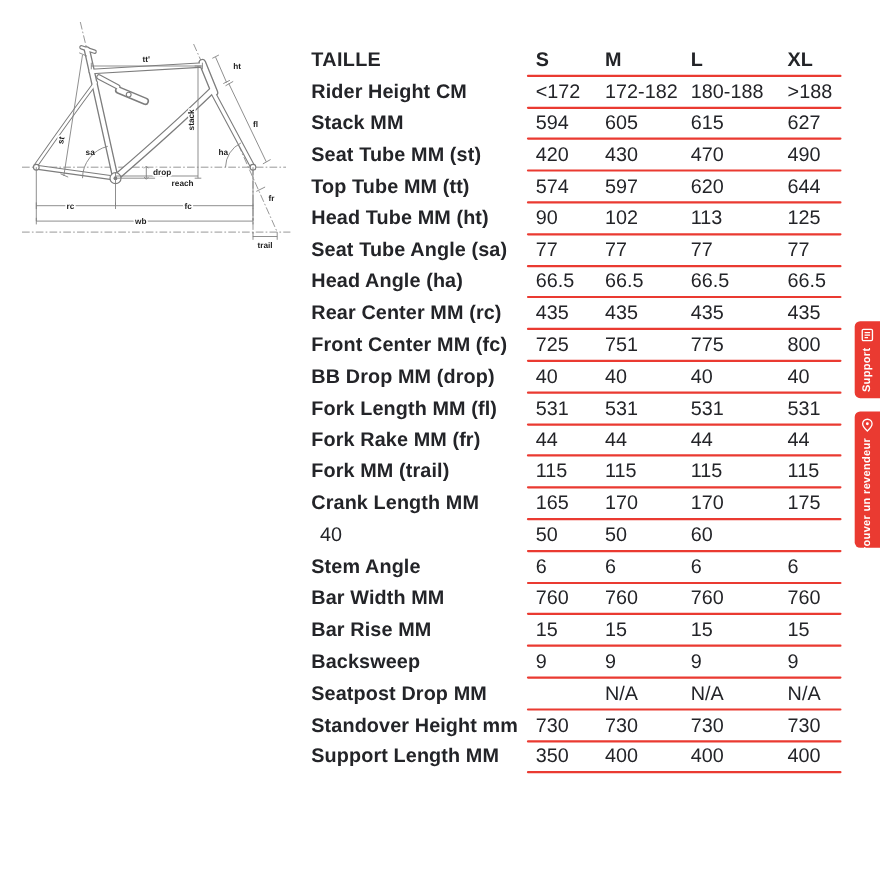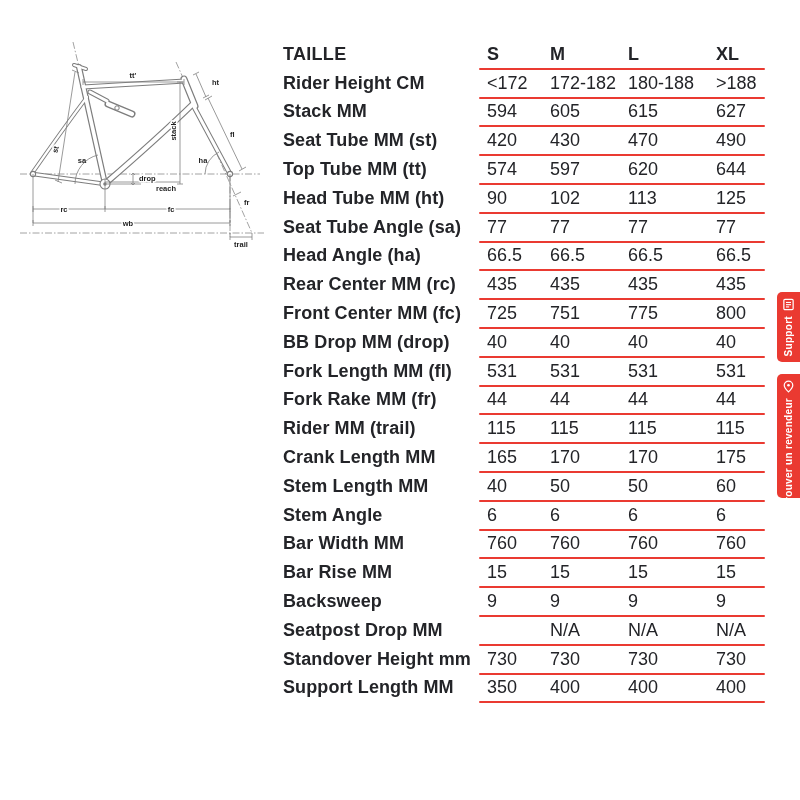--- a/index.html
+++ b/index.html
@@ -1,21 +1,21 @@
 <!DOCTYPE html>
 <html style="--red: #ea3a31;"><head>
 <meta charset="utf-8">
 <style>
   html,body{margin:0;padding:0;}
   body{
     width:800px;height:800px;position:relative;background:#fff;
     font-family:"Liberation Sans", sans-serif;color:#232428;overflow:hidden;
   }
   
-  .diagram-wrap{position:absolute;left:8px;top:34px;width:262px;height:226px;}
+  .diagram-wrap{position:absolute;left:8px;top:12px;width:262px;height:226px;}
   
   .geo-table{position:absolute;left:283px;top:40px;width:490px;}
   .geo-row{
     position:relative;display:grid;
     grid-template-columns:196px 63px 78px 88px 1fr;
     align-items:center;height:28.8px;font-size:18px;
   }
   .geo-row .lbl{font-weight:600;letter-spacing:.1px;}
   .geo-row .val{padding-left:8px;font-weight:500;}
   .geo-row.hdr .lbl{font-weight:700;text-transform:uppercase;letter-spacing:.3px;}
@@ -222,37 +222,36 @@
     </div>
     <div class="geo-row">
       <span class="lbl">Fork Rake MM (fr)</span>
       <span class="val">44</span>
       <span class="val">44</span>
       <span class="val">44</span>
       <span class="val">44</span>
       <span class="rule"></span>
     </div>
     <div class="geo-row">
-      <span class="lbl">Rider MM (trail)</span>
+      <span class="lbl">Fork MM (trail)</span>
       <span class="val">115</span>
       <span class="val">115</span>
       <span class="val">115</span>
       <span class="val">115</span>
       <span class="rule"></span>
     </div>
     <div class="geo-row">
       <span class="lbl">Crank Length MM</span>
       <span class="val">165</span>
       <span class="val">170</span>
       <span class="val">170</span>
       <span class="val">175</span>
       <span class="rule"></span>
     </div>
     <div class="geo-row">
-      <span class="lbl">Stem Length MM</span>
       <span class="val">40</span>
       <span class="val">50</span>
       <span class="val">50</span>
       <span class="val">60</span>
       <span class="rule"></span>
     </div>
     <div class="geo-row">
       <span class="lbl">Stem Angle</span>
       <span class="val">6</span>
       <span class="val">6</span>

